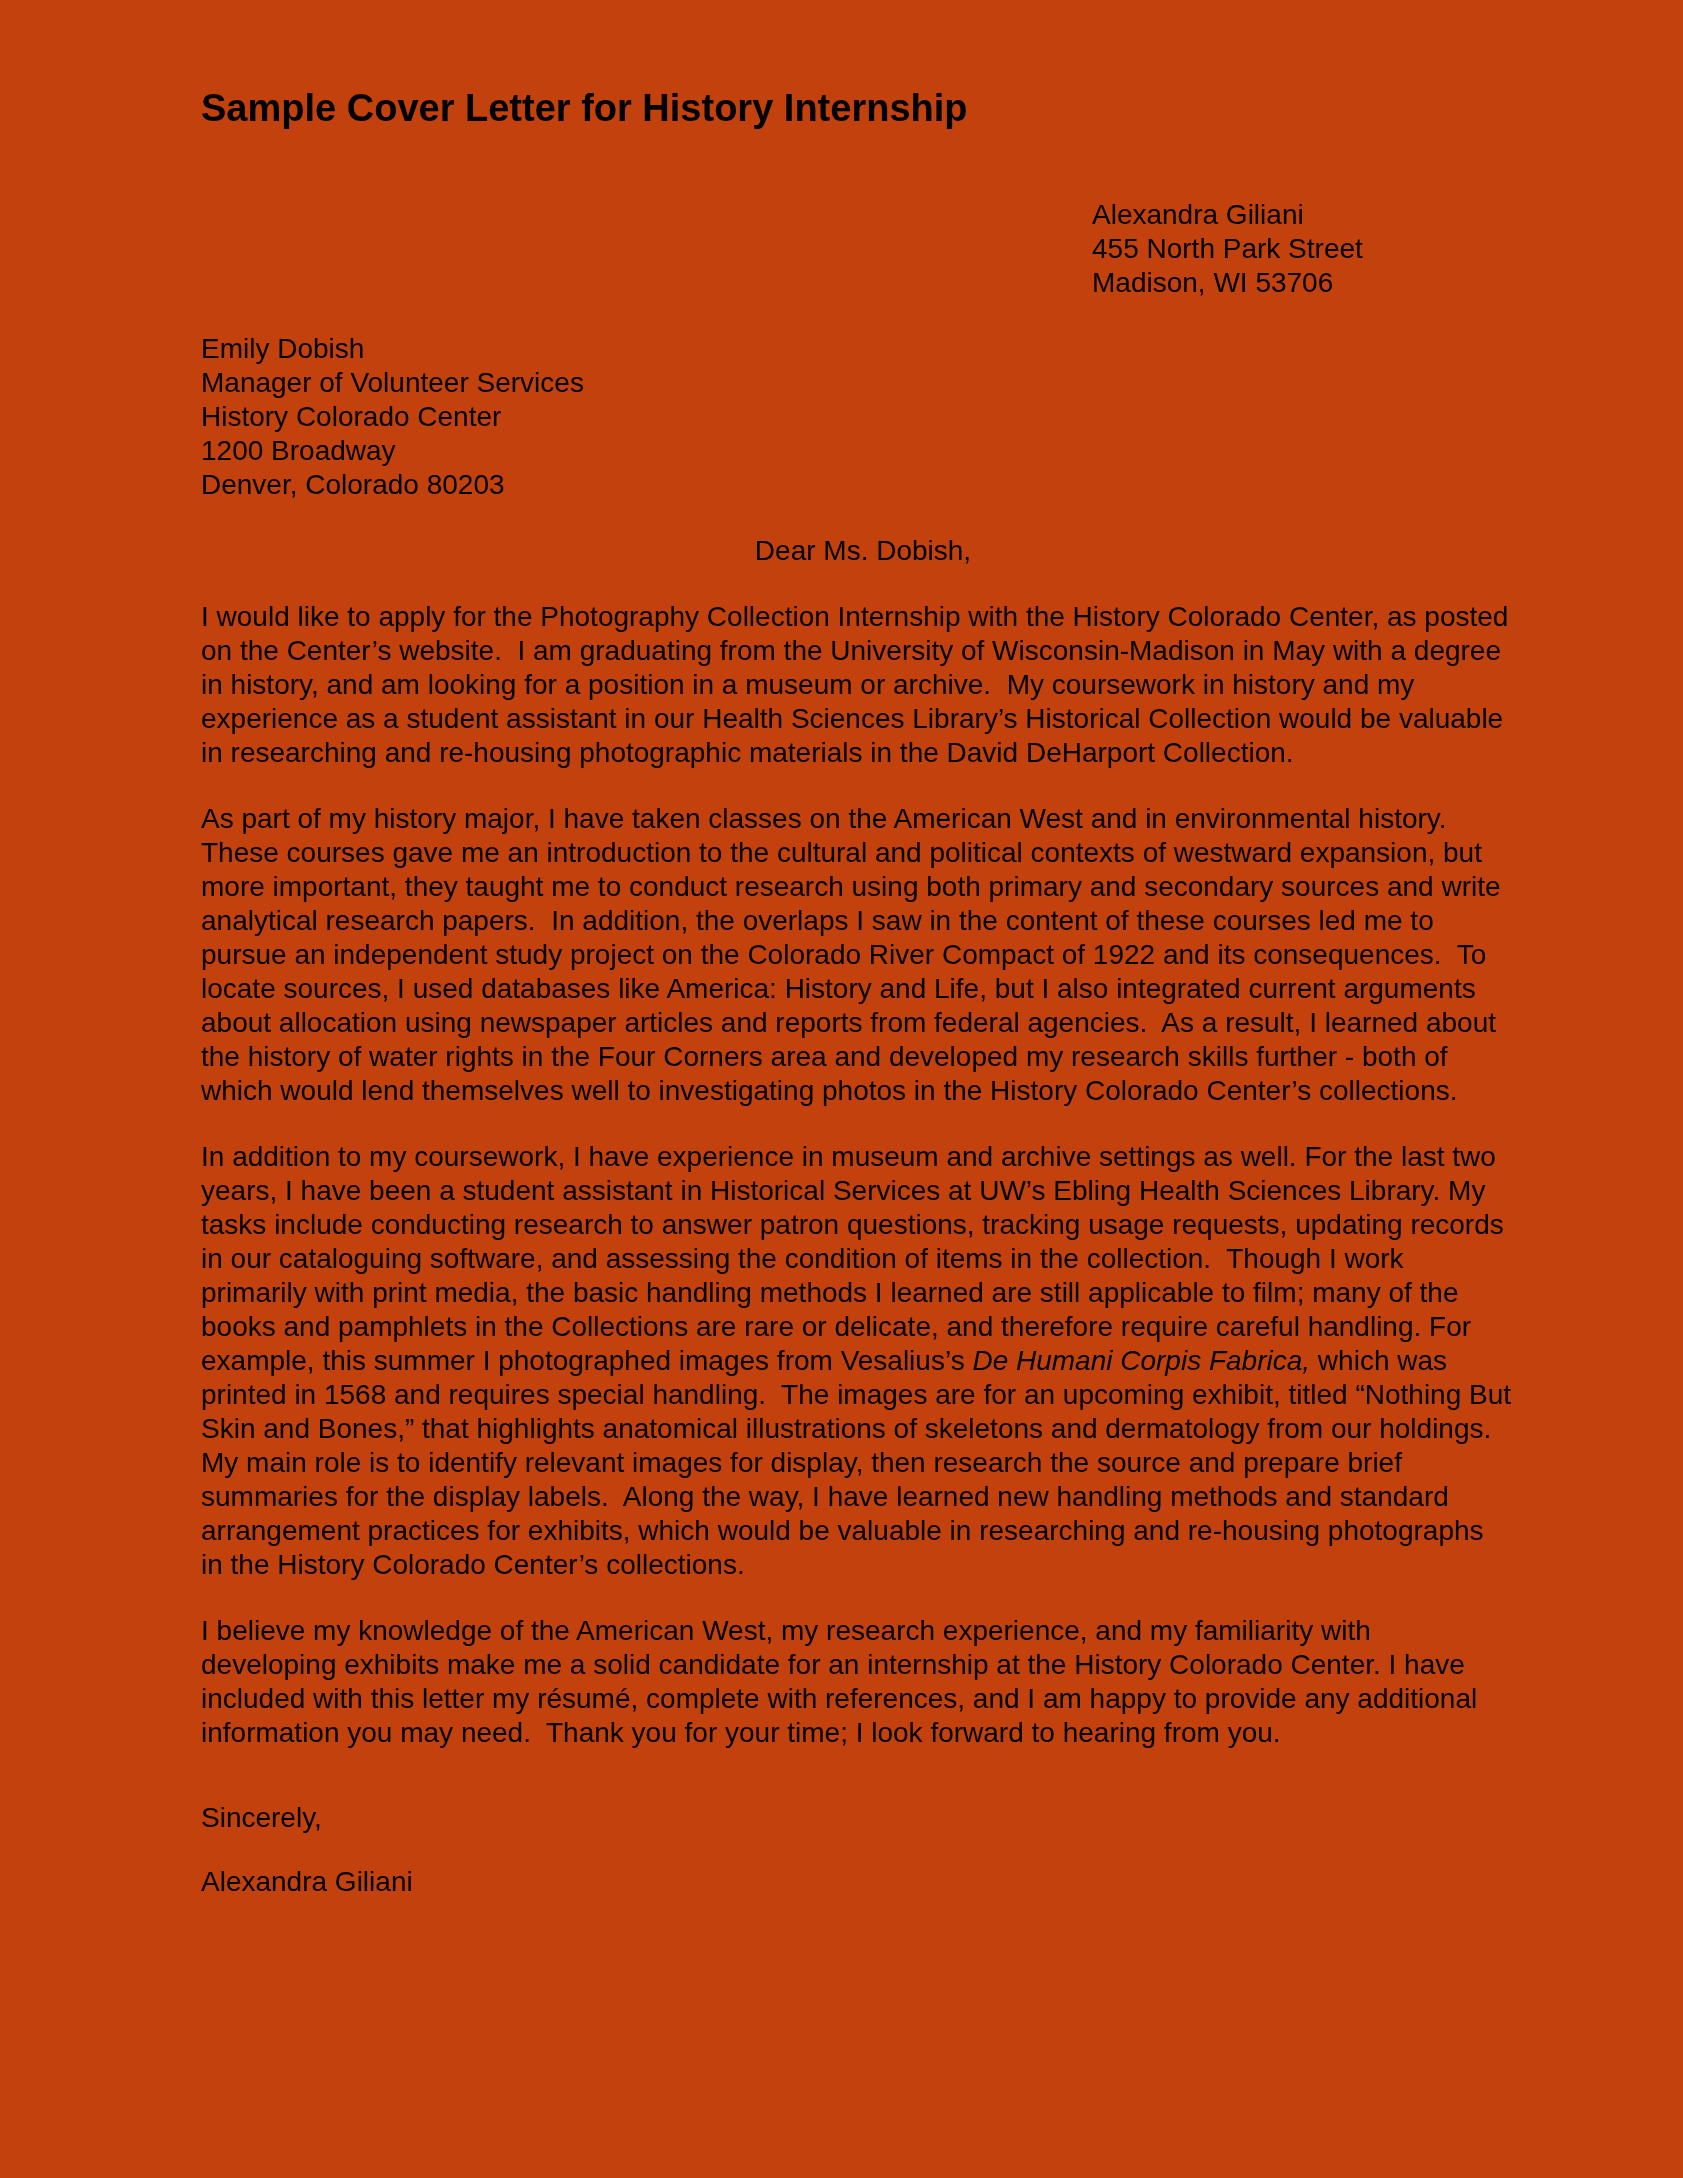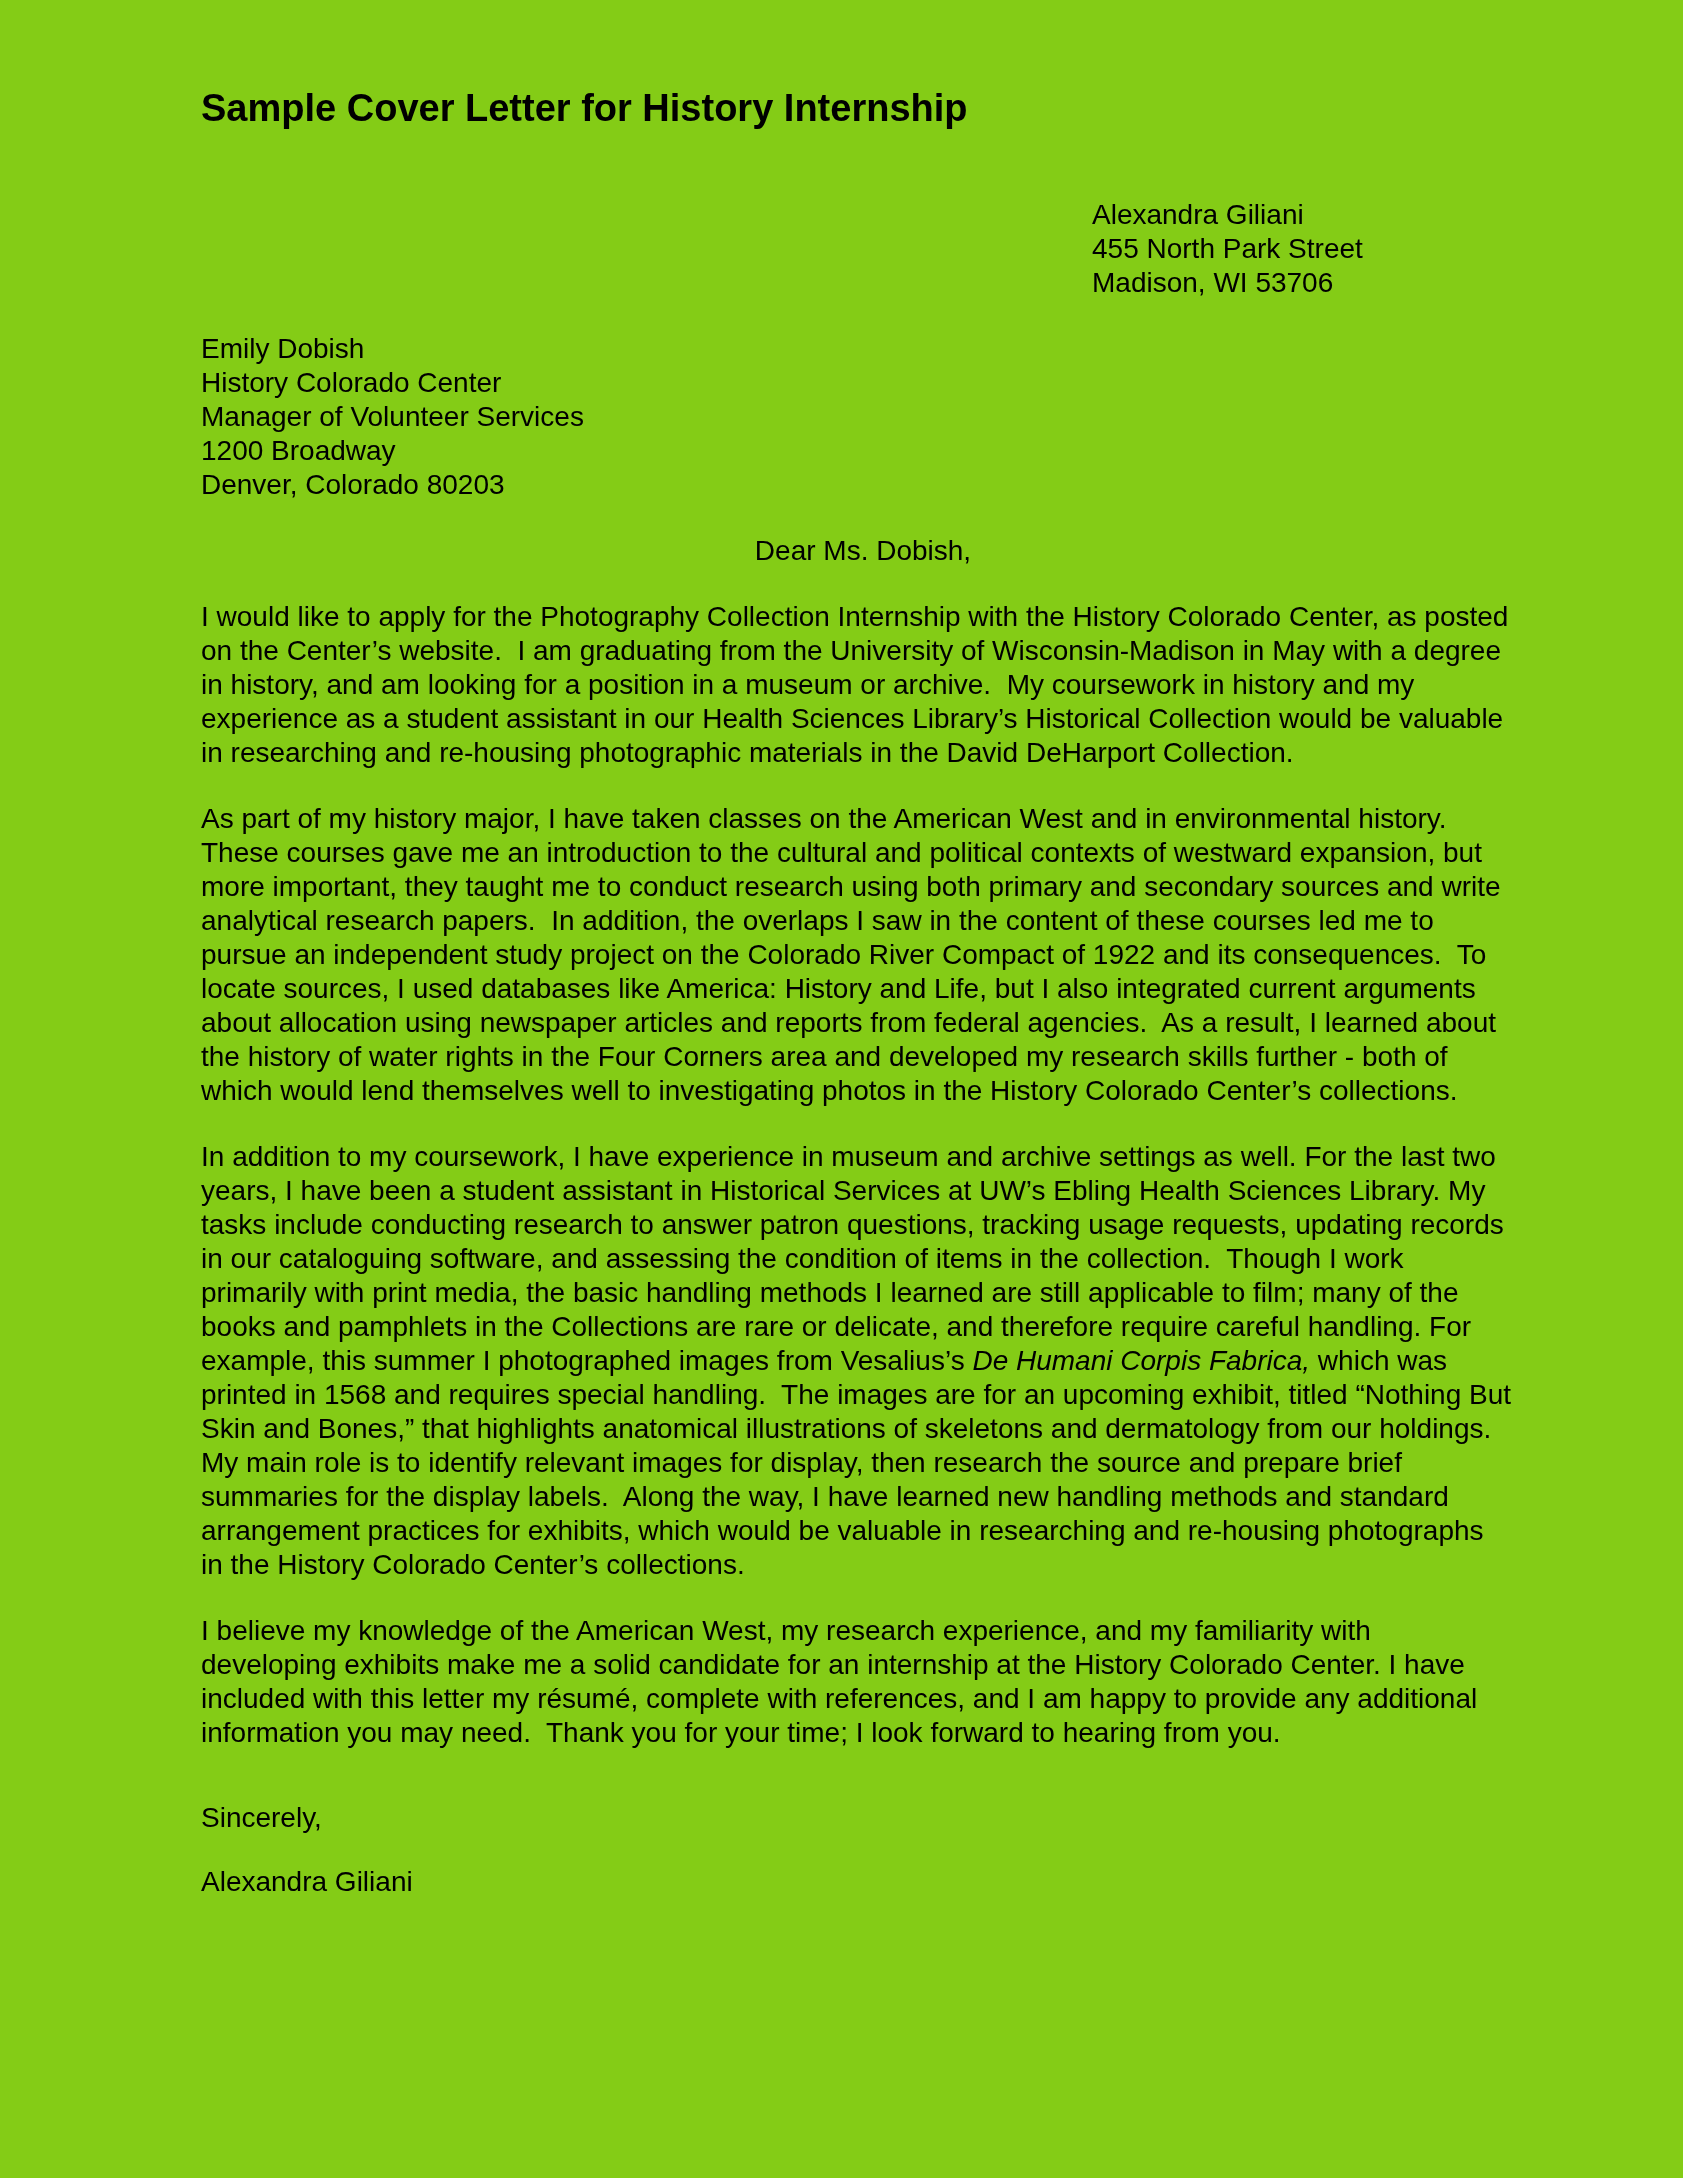--- a/index.html
+++ b/index.html
@@ -4,21 +4,21 @@
 <style>
   html, body {
     margin: 0;
     padding: 0;
     background: #ffffff;
   }
   .page {
     position: relative;
     width: 1683px;
     height: 2178px;
-    background: #84cc16;
+    background: #c2410c;
     color: #000000;
     font-family: "Liberation Sans", "DejaVu Sans", sans-serif;
     font-size: 28px;
     line-height: 34px;
     overflow: hidden;
     box-sizing: border-box;
   }
   .content {
     padding: 85px 158px 0 201px;
   }
@@ -73,22 +73,22 @@
     <h1 class="title">Sample Cover Letter for History Internship</h1>
 
     <div class="sender-block">
       <div class="block-line">Alexandra Giliani</div>
       <div class="block-line">455 North Park Street</div>
       <div class="block-line">Madison, WI 53706</div>
     </div>
 
     <div class="recipient-block">
       <div class="block-line">Emily Dobish</div>
+      <div class="block-line">Manager of Volunteer Services</div>
       <div class="block-line">History Colorado Center</div>
-      <div class="block-line">Manager of Volunteer Services</div>
       <div class="block-line">1200 Broadway</div>
       <div class="block-line">Denver, Colorado 80203</div>
     </div>
 
 
     <div class="salutation-line">Dear Ms. Dobish,</div>
 
     <p class="para">I would like to apply for the Photography Collection Internship with the History Colorado Center, as posted
 on the Center’s website.  I am graduating from the University of Wisconsin-Madison in May with a degree
 in history, and am looking for a position in a museum or archive.  My coursework in history and my

